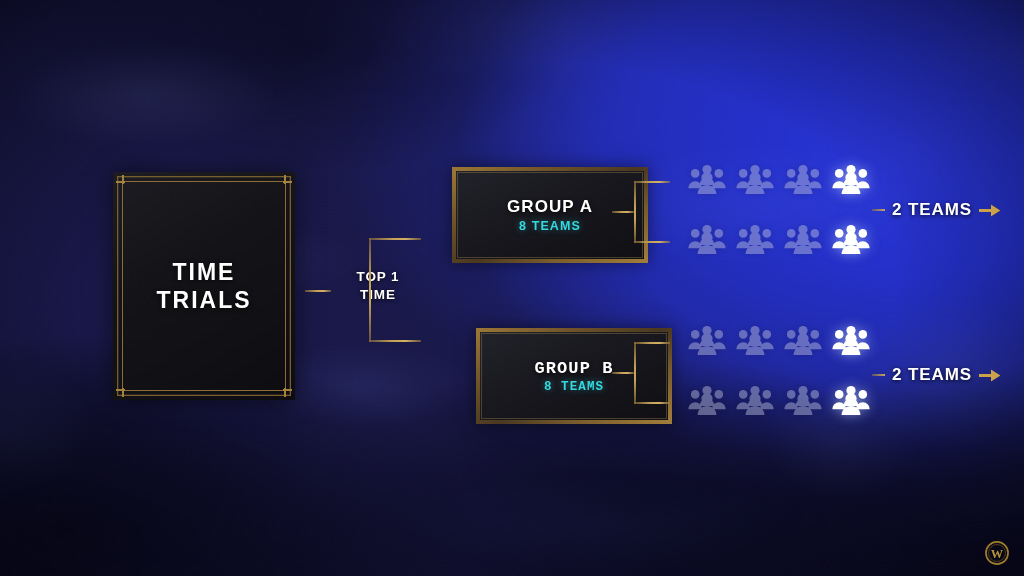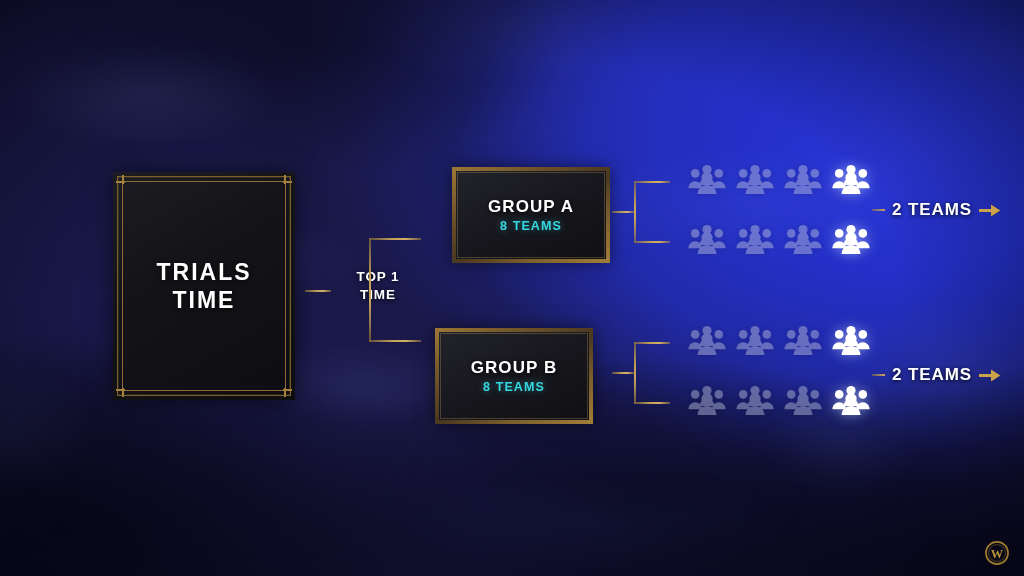--- a/index.html
+++ b/index.html
@@ -113,20 +113,21 @@
   }
 
   
   .grp-panel {
     position: absolute;
     width: 150px; height: 88px;
     background: linear-gradient(155deg, #22222a 0%, #18181e 45%, #131318 75%, #101014 100%);
     border: 4px solid;
     border-image: linear-gradient(150deg, #9a7636 0%, #6d5228 28%, #4a3820 52%, #7a5d2c 74%, #a07c39 100%) 1;
     box-shadow: 0 0 16px rgba(0,0,0,0.5);
+    padding-left: 38px;
   }
   .grp-inner-line {
     position: absolute;
     inset: 1px;
     border: 1px solid rgba(200,165,95,0.30);
     pointer-events: none;
   }
   .grp-stack {
     position: absolute;
     inset: 0;
@@ -226,22 +227,22 @@
   <div class="bg-vignette"></div>
 
   <div class="tt-panel">
     <div class="tt-frame-outer"></div>
     <div class="tt-frame-inner"></div>
     <div class="tt-corner tl"></div>
     <div class="tt-corner tr"></div>
     <div class="tt-corner bl"></div>
     <div class="tt-corner br"></div>
     <div class="tt-label">
+      <div>TIME</div>
       <div>TRIALS</div>
-      <div>TIME</div>
     </div>
   </div>
 
   <div class="gold-h" style="left:305px; top:290px; width:26px;"></div>
 
   <div class="top16-label" style="left:338px; top:268px; width:80px;">
     <div>TOP 1</div>
     <div>TIME</div>
   </div>
 
@@ -381,21 +382,21 @@
 
   <div class="adv" style="left:872px; top:200px;">
     <span class="adv-dash"></span>
     <span class="adv-text">2 TEAMS</span>
     <svg class="adv-arrow" width="22" height="13" viewBox="0 0 22 13">
       <path d="M0 5.1 H12 V0.4 L21.4 6.5 L12 12.6 V7.9 H0 Z" fill="#c8a busy"></path>
       <path d="M0 5.1 H12 V0.4 L21.4 6.5 L12 12.6 V7.9 H0 Z" fill="#c9a24a"></path>
     </svg>
   </div>
 
-  <div class="grp-panel" style="left:435px; top:328px;">
+  <div class="grp-panel" style="left:476px; top:328px;font-family:Liberation Mono, monospace;">
     <div class="grp-inner-line"></div>
     <div class="grp-stack">
       <div class="grp-title">GROUP B</div>
       <div class="grp-sub">8 TEAMS</div>
     </div>
   </div>
 
   <div class="gold-h" style="left:612px; top:372px; width:22px;"></div>
   <div class="gold-v" style="left:634px; top:342px; height:62px;"></div>
   <div class="gold-h" style="left:634px; top:342px; width:36px;"></div>

